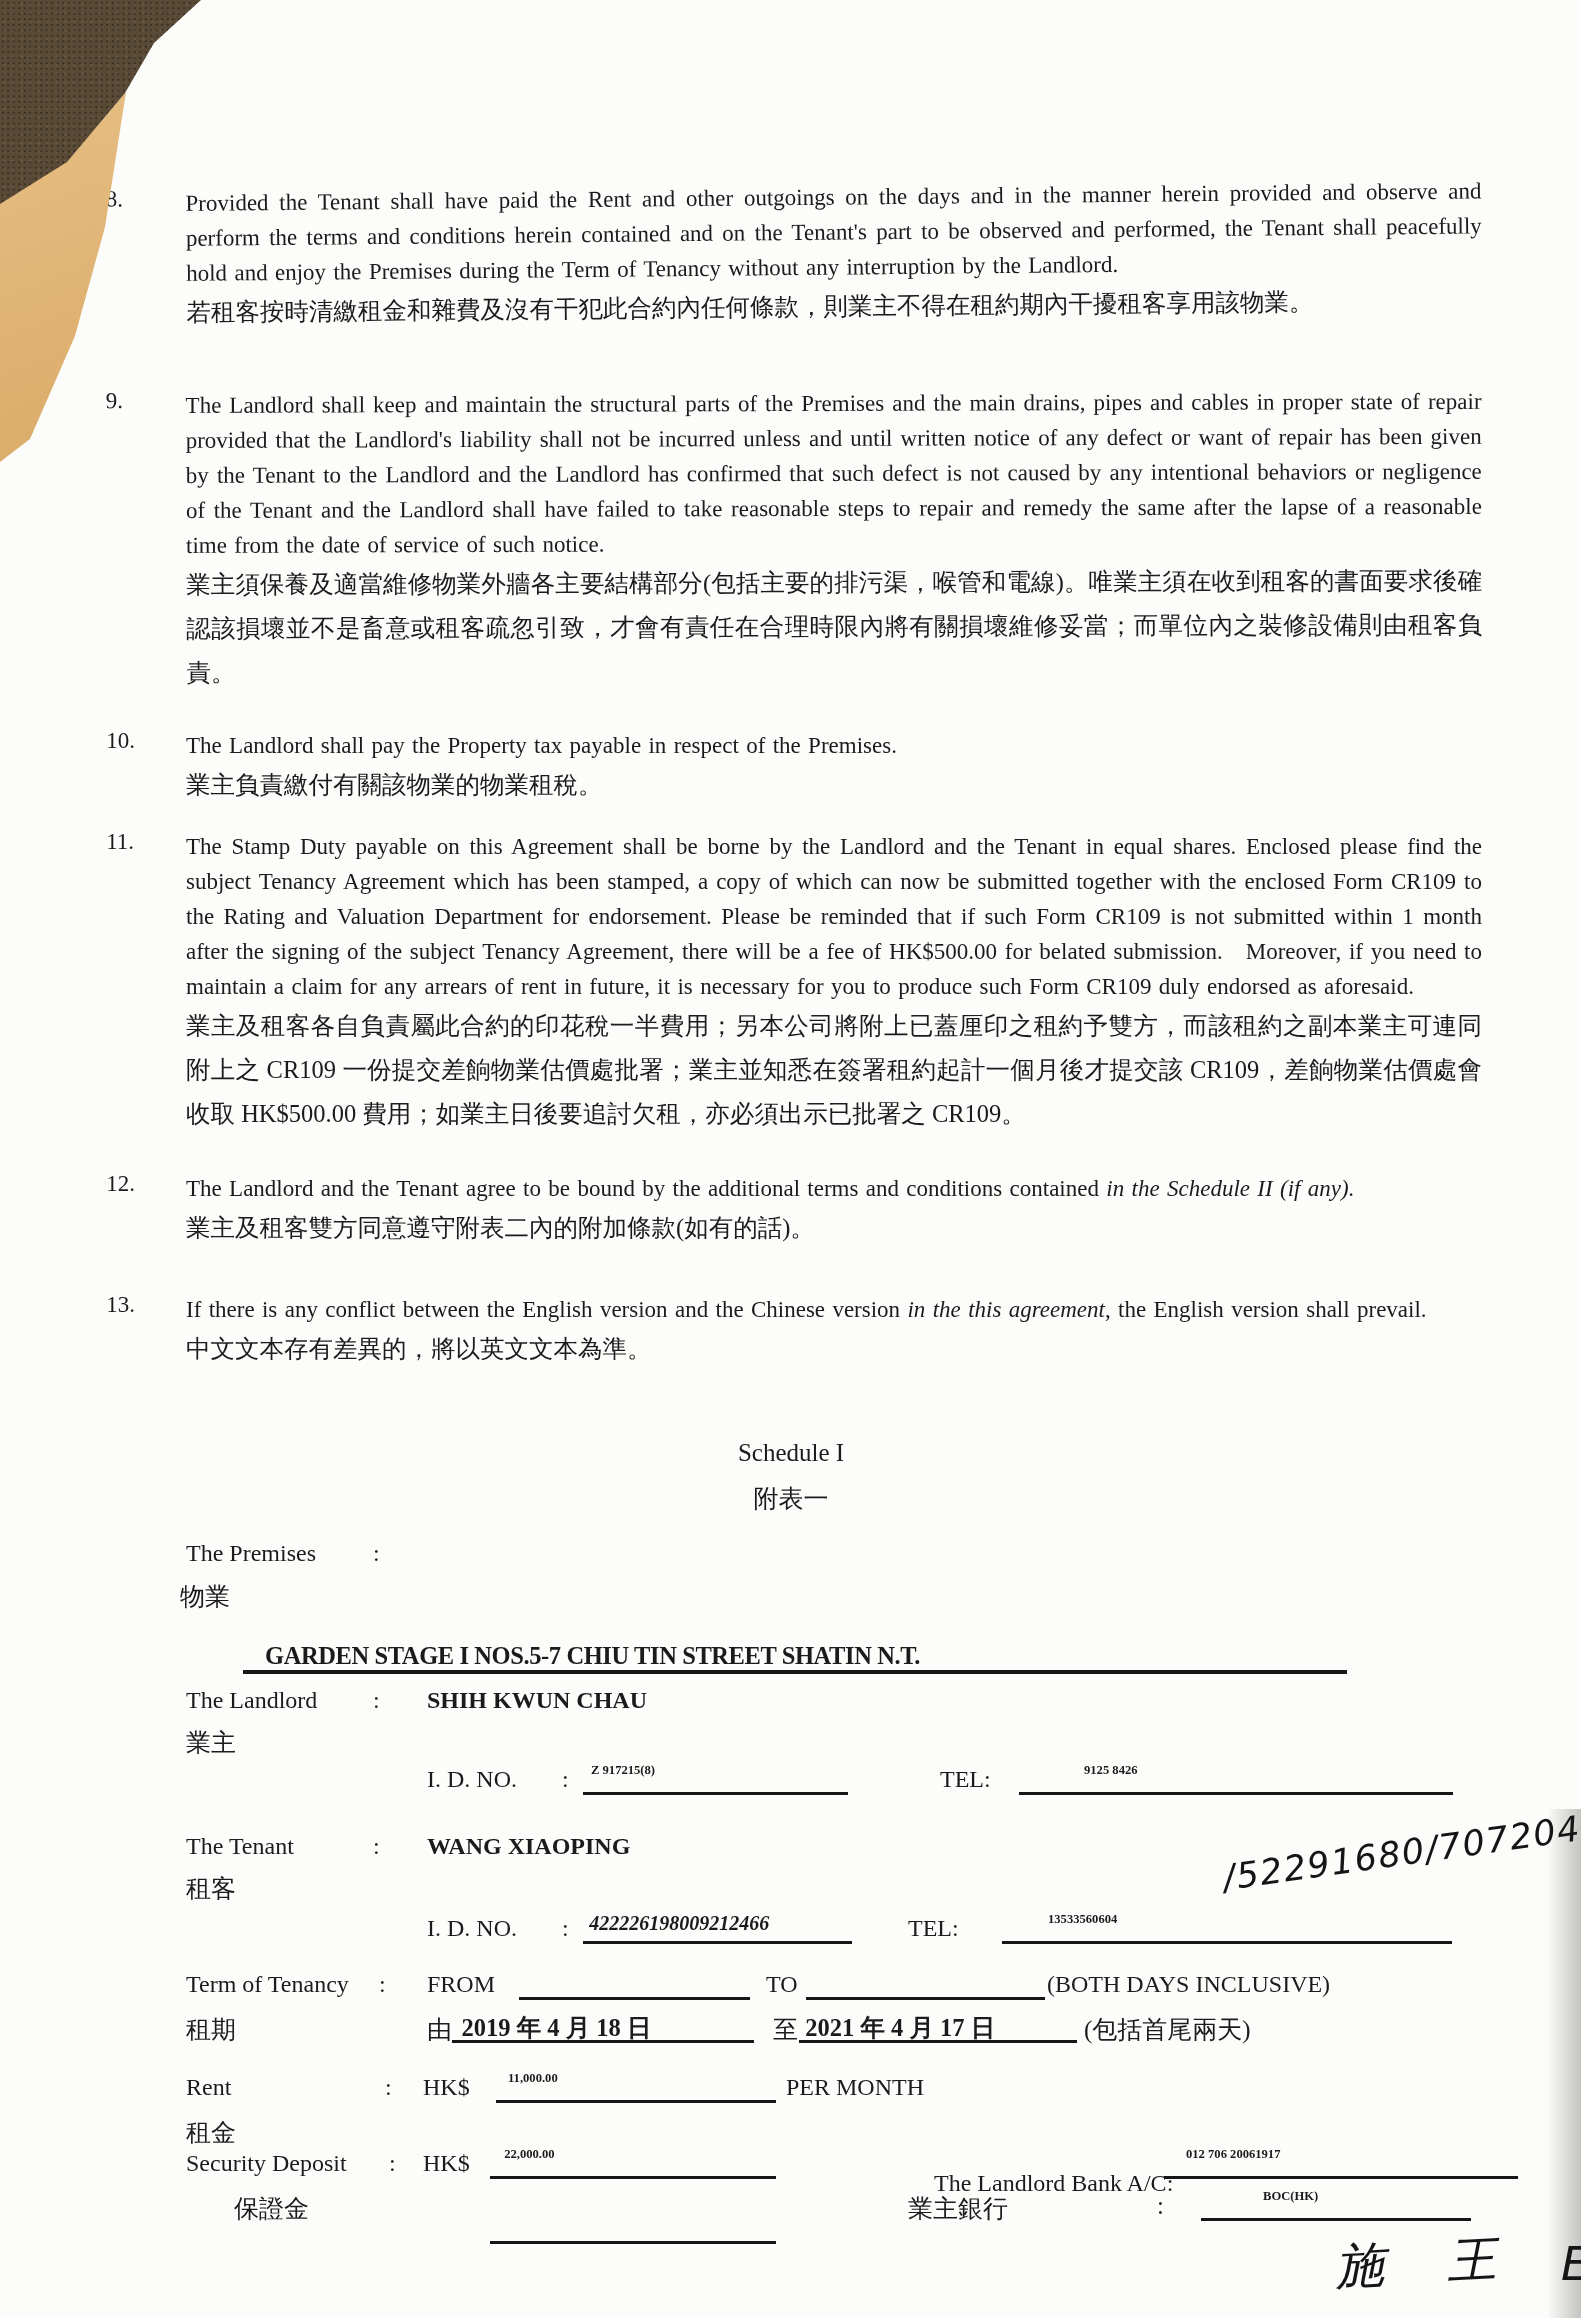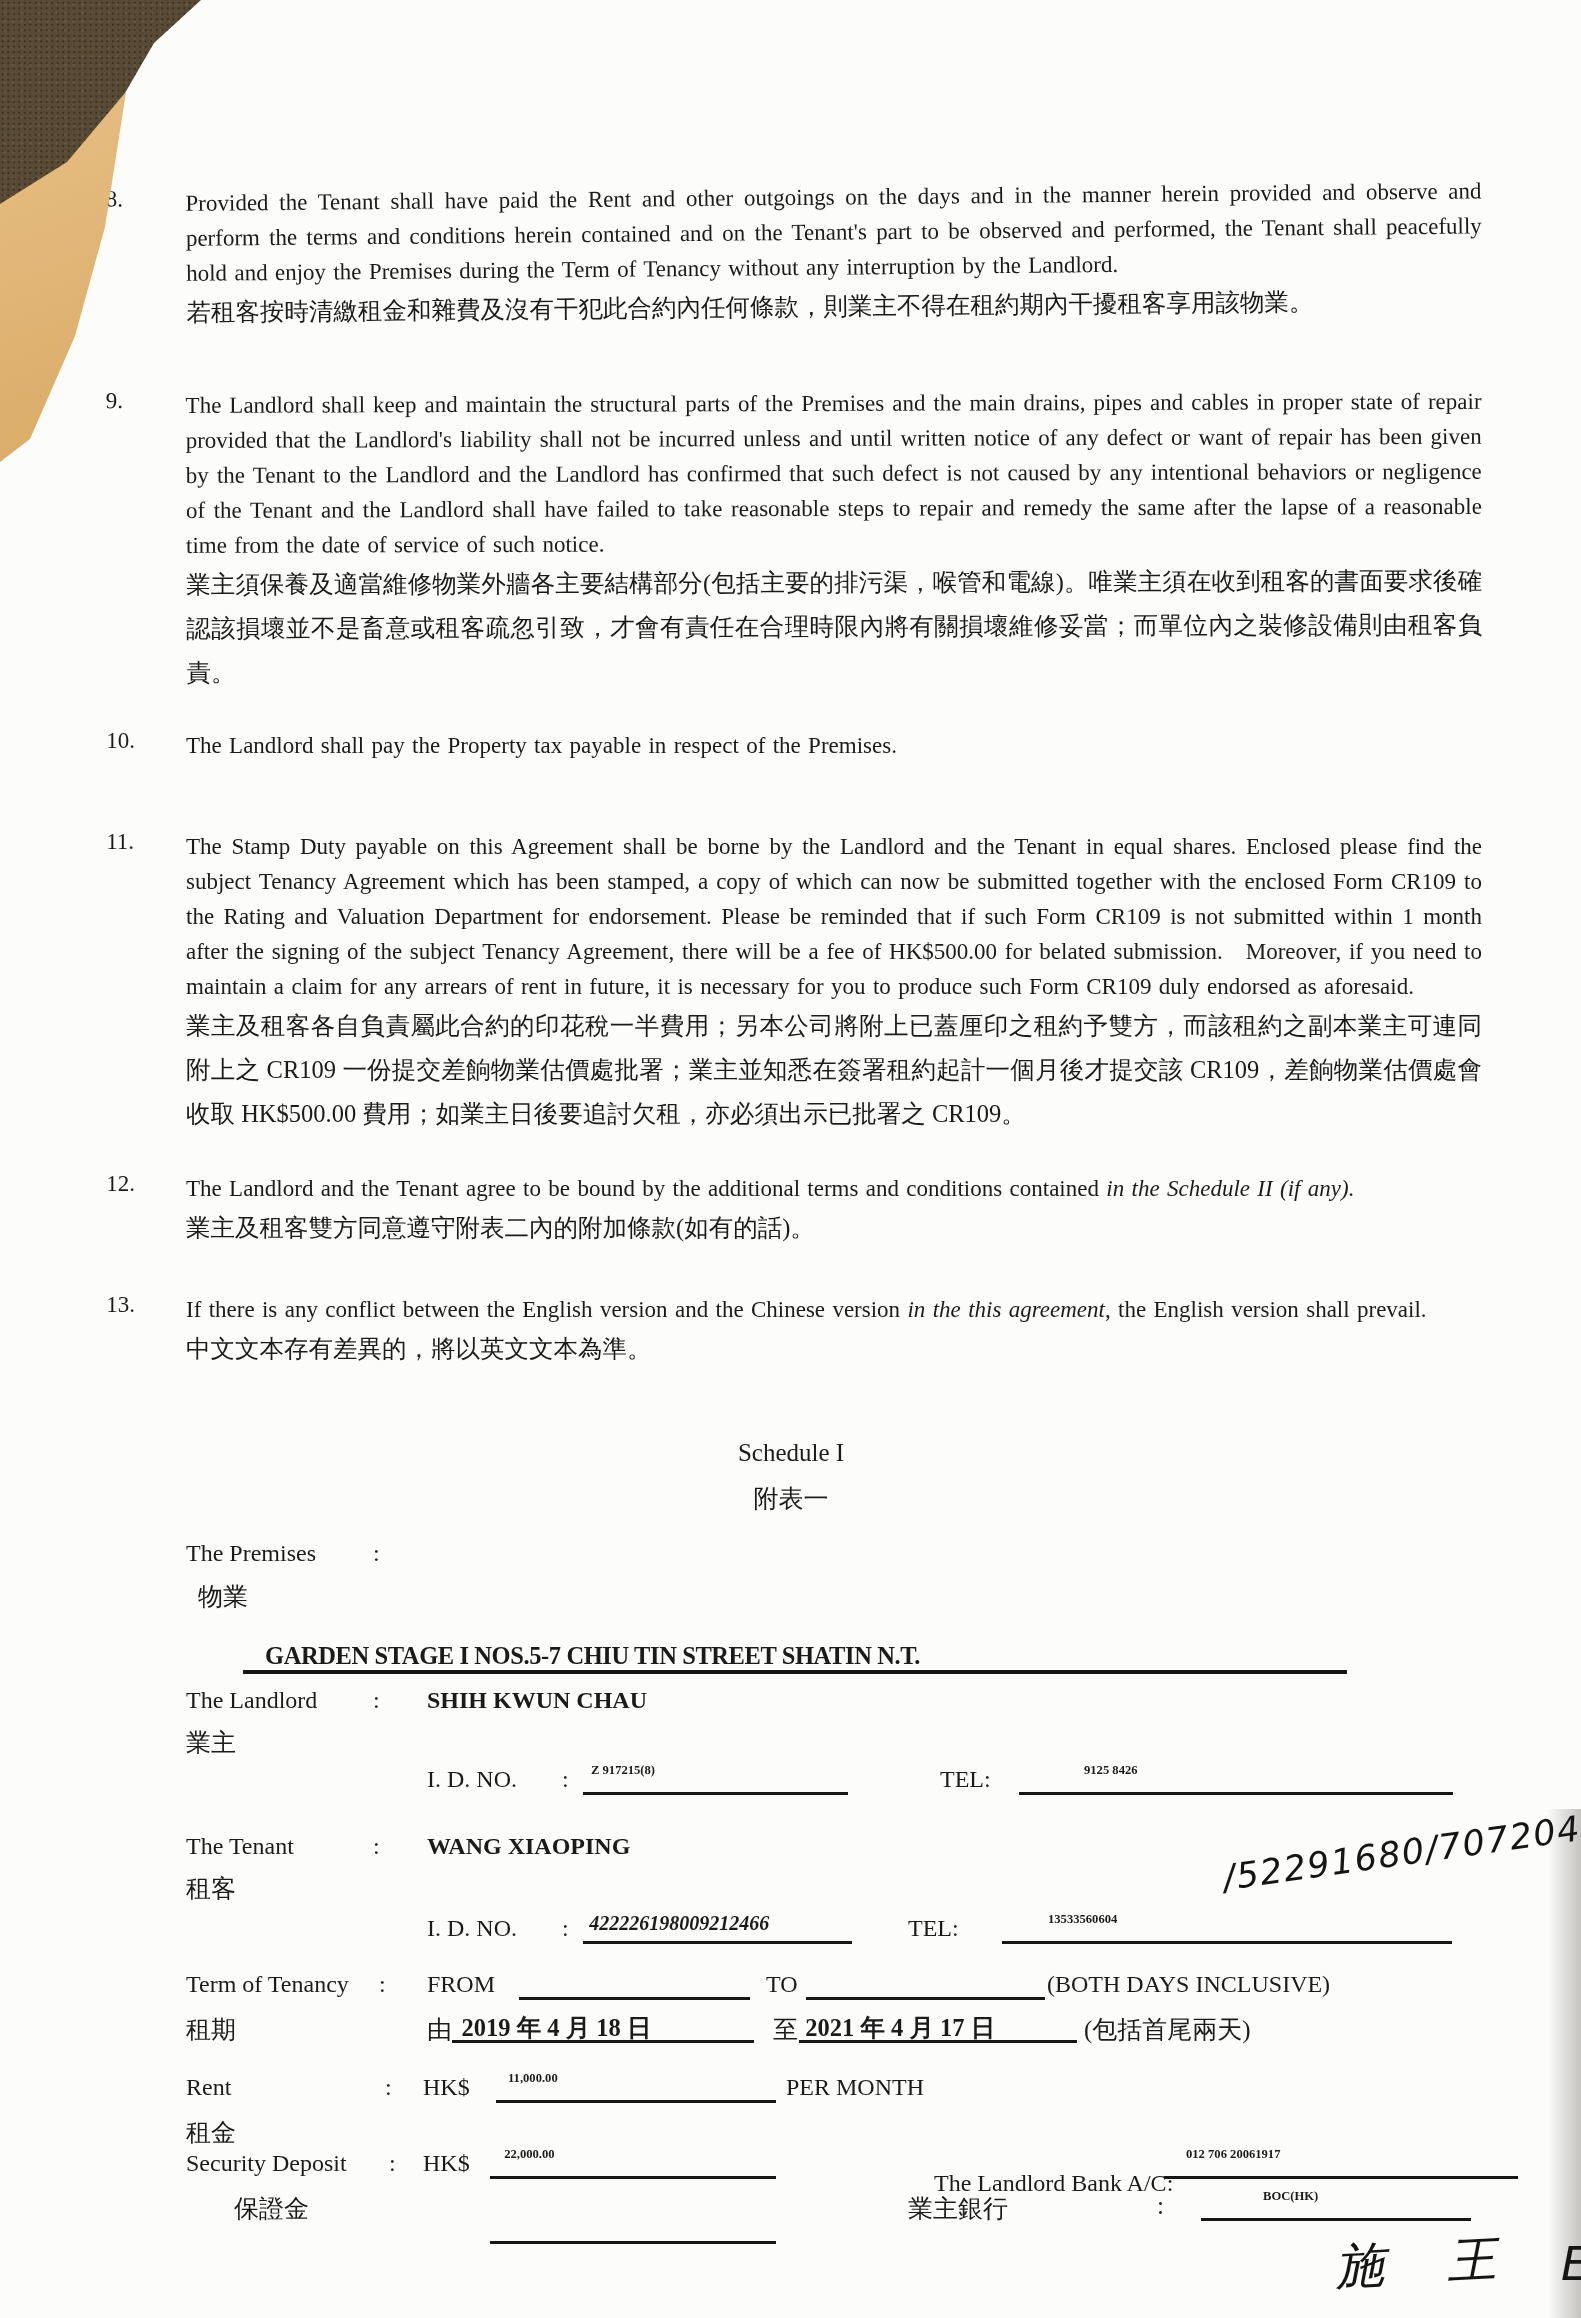--- a/index.html
+++ b/index.html
@@ -113,20 +113,21 @@
       <div class="body">
         <div class="en"><span>The Landlord shall keep and maintain the structural parts of the Premises and the main drains, pipes and cables in proper state of repair provided that the Landlord's liability shall not be incurred unless and until written notice of any defect or want of repair has been given by the Tenant to the Landlord and the Landlord has confirmed that such defect is not caused by any intentional behaviors or negligence of the Tenant and the Landlord shall have failed to take reasonable steps to repair and remedy the same after the lapse of a reasonable time from the date of service of such notice.</span></div>
         <div class="zh">業主須保養及適當維修物業外牆各主要結構部分(包括主要的排污渠，喉管和電線)。唯業主須在收到租客的書面要求後確認該損壞並不是畜意或租客疏忽引致，才會有責任在合理時限內將有關損壞維修妥當；而單位內之裝修設備則由租客負責。</div>
       </div>
     </div>
 
     <div class="clause">
       <div class="num">10.</div>
       <div class="body">
         <div class="en"><span>The Landlord shall pay the Property tax payable in respect of the Premises.</span></div>
+        <div class="zh">業主負責繳付有關該物業的物業租稅。</div>
       </div>
     </div>
 
     <div class="clause">
       <div class="num">11.</div>
       <div class="body">
         <div class="en"><span>The Stamp Duty payable on this Agreement shall be borne by the Landlord and the Tenant in equal shares. Enclosed please find the subject Tenancy Agreement which has been stamped, a copy of which can now be submitted together with the enclosed Form CR109 to the Rating and Valuation Department for endorsement. Please be reminded that if such Form CR109 is not submitted within 1 month after the signing of the subject Tenancy Agreement, there will be a fee of HK$500.00 for belated submission. Moreover, if you need to maintain a claim for any arrears of rent in future, it is necessary for you to produce such Form CR109 duly endorsed as aforesaid.</span></div>
         <div class="zh">業主及租客各自負責屬此合約的印花稅一半費用；另本公司將附上已蓋厘印之租約予雙方，而該租約之副本業主可連同附上之 CR109 一份提交差餉物業估價處批署；業主並知悉在簽署租約起計一個月後才提交該 CR109，差餉物業估價處會收取 HK$500.00 費用；如業主日後要追討欠租，亦必須出示已批署之 CR109。</div>
       </div>
     </div>
@@ -149,21 +150,21 @@
   </div>
 
   <div class="row center zhl" style="top:1482px;"><span>附表一</span></div>
   <div class="row center" style="top:1439px;font-size:25px;"><span>Schedule I</span></div>
 
   <div class="row" style="top:1540px;">
     <span class="ab" style="left:186px;">The Premises</span>
     <span class="ab" style="left:373px;">:</span>
   </div>
   <div class="row zhl" style="top:1580px;">
-    <span class="ab" style="left:198px;">物業</span>
+    <span class="ab" style="left:180px;">物業</span>
   </div>
   <div class="ul thick" style="left:243px;top:1642px;width:1104px;font-size:24.5px;letter-spacing:-0.4px;">
     <span class="bv" style="padding-left:22px;">GARDEN STAGE I NOS.5-7 CHIU TIN STREET SHATIN N.T.</span>
   </div>
 
   <div class="row" style="top:1687px;">
     <span class="ab" style="left:186px;">The Landlord</span>
     <span class="ab" style="left:373px;">:</span>
     <span class="ab bv" style="left:427px;">SHIH KWUN CHAU</span>
   </div>

